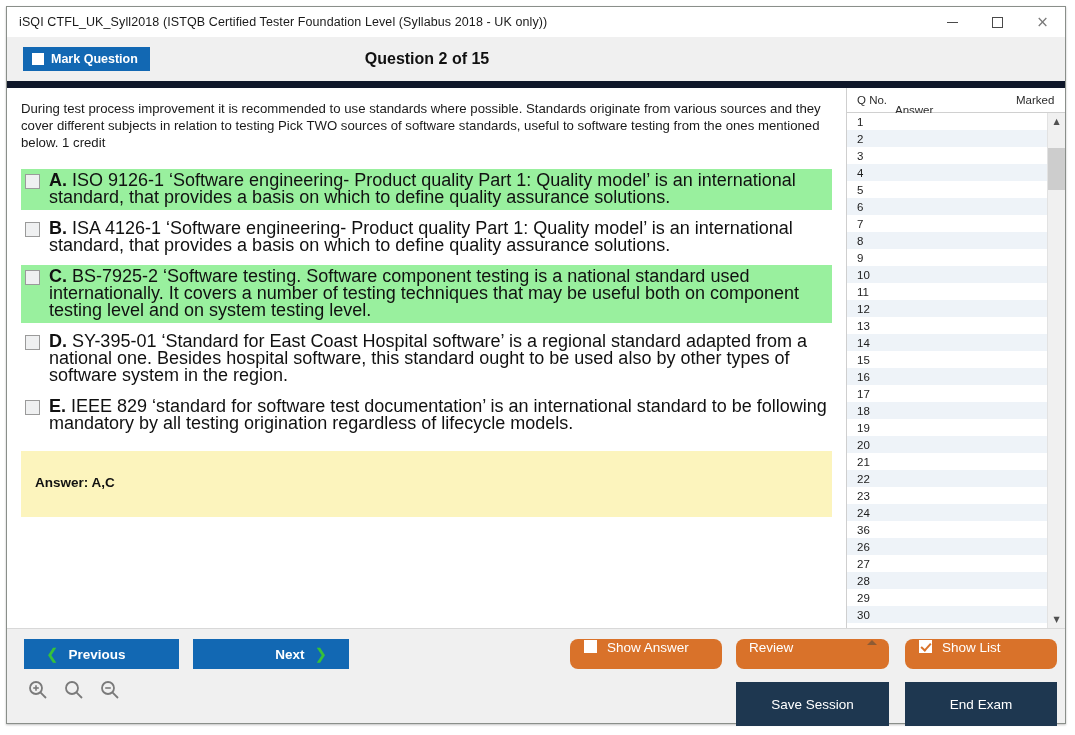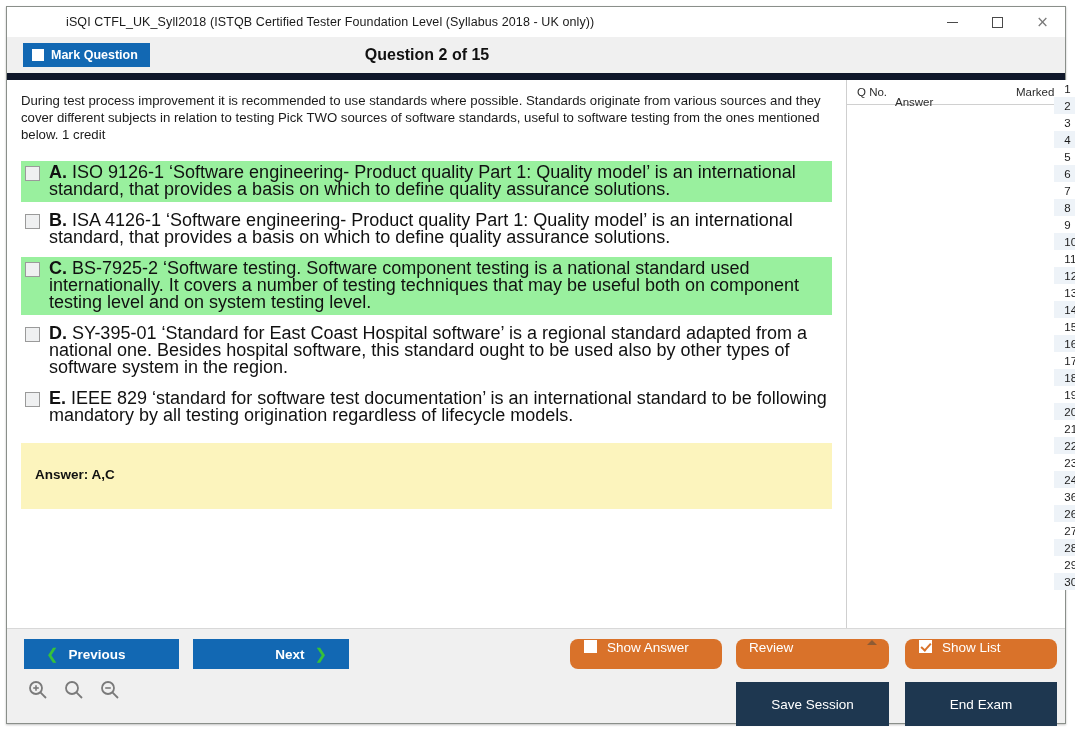--- a/index.html
+++ b/index.html
@@ -30,21 +30,20 @@
     box-shadow: 0 1px 2px rgba(0,0,0,0.25);
   }
   
   .titlebar {
     height: 30px;
     min-height: 30px;
     background: #ffffff;
     display: flex;
     align-items: center;
     position: relative;
-    margin-left: 47px;
   }
   .titlebar .title-text {
     font-size: 12.5px;
     color: #1a1a1a;
     padding-left: 12px;
     white-space: nowrap;
     letter-spacing: 0.1px;
   }
   .winbtns {
     position: absolute;
@@ -60,21 +59,21 @@
     align-items: center;
     justify-content: center;
     color: #444;
   }
   .winbtn .mn { display:block; width: 11px; height:1px; background:#4a4a4a; }
   .winbtn .mx { display:block; width: 11px; height:11px; border:1px solid #4a4a4a; box-sizing:border-box;}
   .winbtn .cl { font-size: 15px; line-height: 1; color:#7a7a7a; font-family:"DejaVu Sans", sans-serif; }
 
   
   .headerbar {
-    height: 36px;
+    height: 44px;
     min-height: 32px;
     background: #f0f0f0;
     position: relative;
     display: flex;
     align-items: center;
   }
   .mark-btn {
     margin-left: 16px;
     height: 24px;
     background: #1268b3;
@@ -170,21 +169,21 @@
     color: #111111;
   }
 
   
   .list-pane {
     width: 218px;
     min-width: 218px;
     background: #ffffff;
     border-left: 1px solid #cfcfcf;
     display: flex;
-    flex-direction: row;
+    flex-direction: column;
     position: relative;
   }
   .list-head {
     height: 24px;
     min-height: 24px;
     display: flex;
     align-items: center;
     border-bottom: 1px solid #d0d0d0;
     background: #ffffff;
     font-size: 11.5px;

